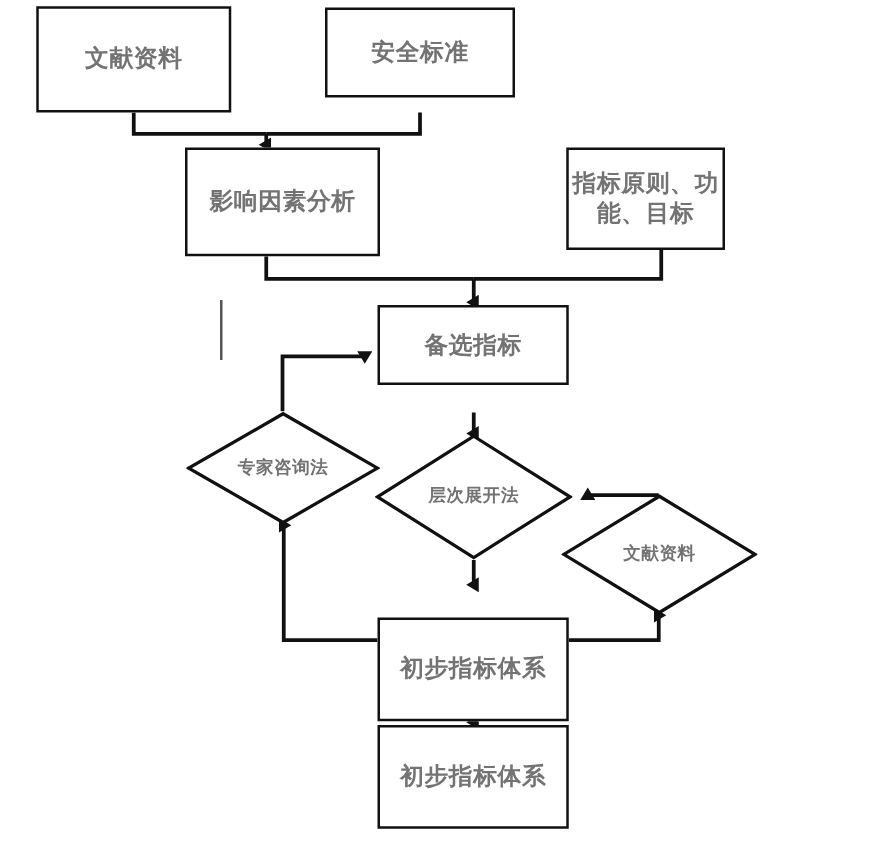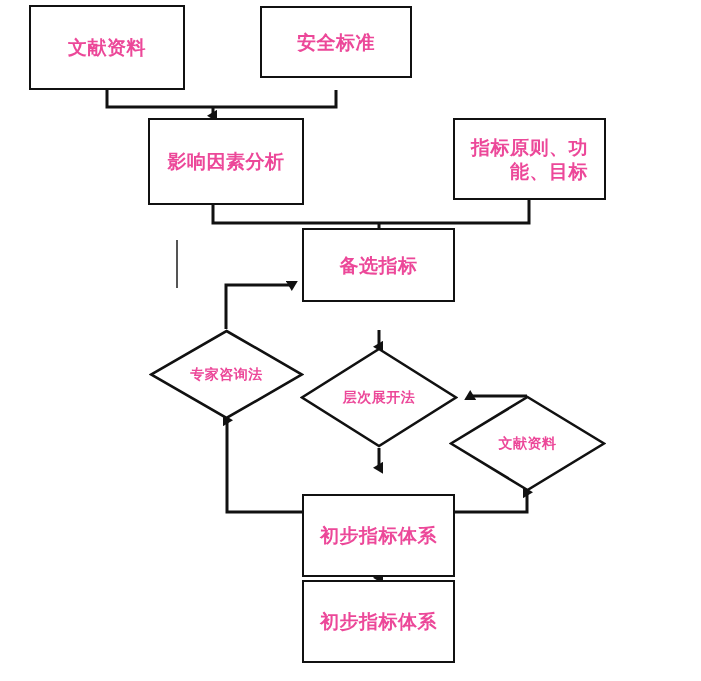--- a/index.html
+++ b/index.html
@@ -32,21 +32,21 @@
     justify-content: center;
     text-align: center;
   }
   .node.box {
     border: 2px solid #111111;
     background: #ffffff;
   }
   .node .label {
     font-size: 19px;
     line-height: 1.28;
-    color: #ec4899;
+    color: #737373;
     font-weight: 700;
     letter-spacing: 0.5px;
     white-space: pre-line;
   }
   .node.diamond {
     background: transparent;
     border: none;
   }
   .node.diamond .dshape {
     position: absolute;
@@ -112,26 +112,26 @@
   </div>
 
   <div class="node box" style="left:260px; top:6px; width:152px; height:72px;">
     <span class="label">安全标准</span>
   </div>
 
   <div class="node box" style="left:135px; top:118px; width:156px; height:87px;margin-left:13px;">
     <span class="label">影响因素分析</span>
   </div>
 
-  <div class="node box" style="left:453px; top:118px; width:153px; height:82px;text-align:right;">
+  <div class="node box" style="left:453px; top:118px; width:127px; height:82px;">
     <span class="label">指标原则、功
 能、目标</span>
   </div>
 
-  <div class="node box" style="left:302px; top:228px; width:153px; height:74px;">
+  <div class="node box" style="left:302px; top:244px; width:153px; height:64px;">
     <span class="label">备选指标</span>
   </div>
 
   <div class="node diamond" style="left:149px; top:329px; width:155px; height:91px;">
     <svg class="dshape" viewBox="0 0 155 91" xmlns="http://www.w3.org/2000/svg">
       <polygon points="77.5,2 153,45.5 77.5,89 2,45.5" fill="#ffffff" stroke="#111111" stroke-width="2.6"></polygon>
     </svg>
     <span class="label">专家咨询法</span>
   </div>
 

